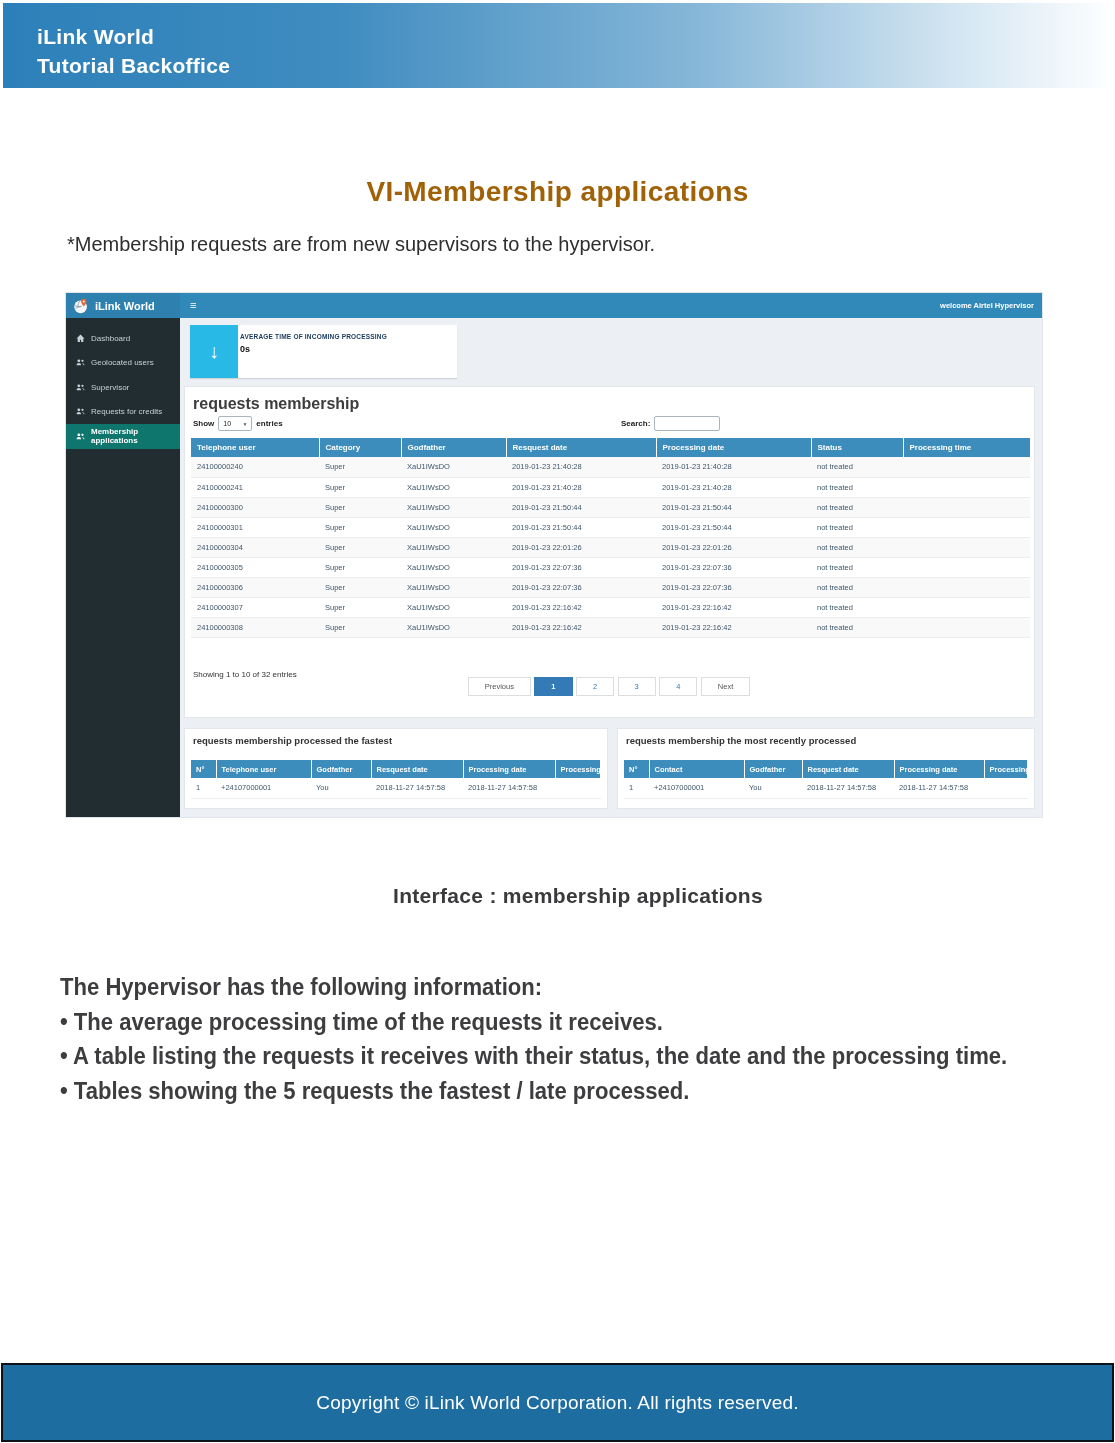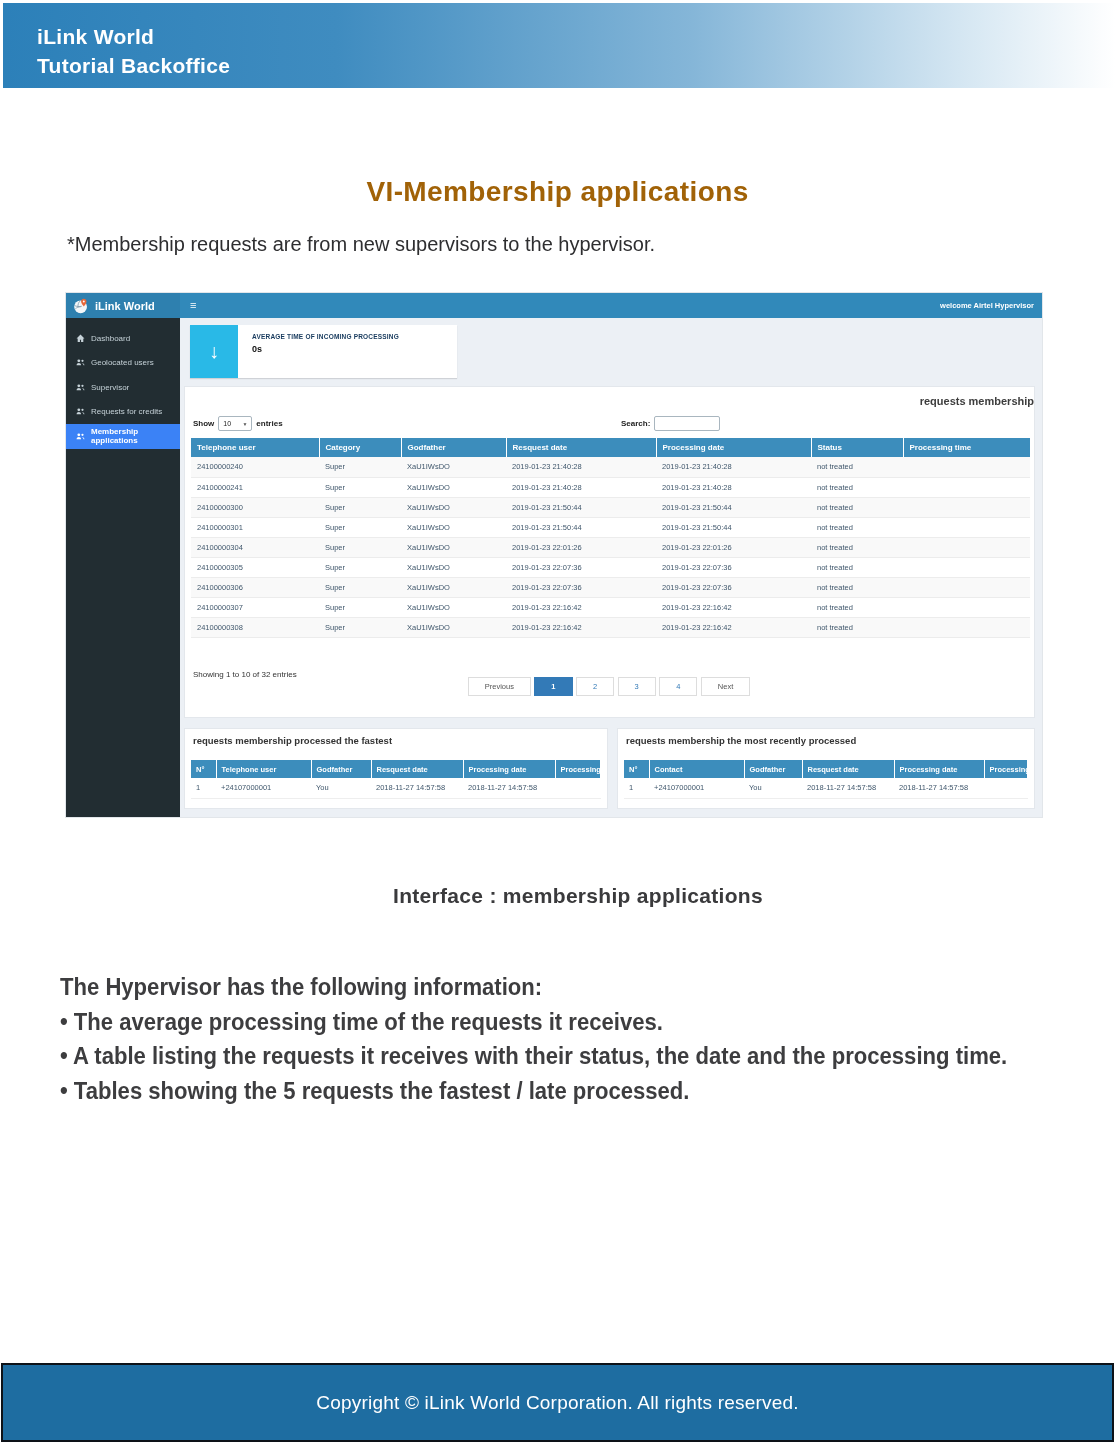--- a/index.html
+++ b/index.html
@@ -21,33 +21,33 @@
   .nav { display:flex; height:25px; }
   .brand { width:114px; background:#2e80af; color:#fff; display:flex; align-items:center; gap:6px; padding-left:7px; font-size:11px; font-weight:bold; }
   .navrest { flex:1; background:#3189ba; position:relative; display:flex; align-items:center; }
   .burger { margin-left:10px; color:#fff; font-size:11px; line-height:1; cursor:pointer; }
   .welcome { position:absolute; right:8px; top:0; height:25px; display:flex; align-items:center; color:#fff; font-size:7.5px; font-weight:bold; }
 
   .bodyrow { display:flex; height:499px; }
   .sidebar { width:114px; background:#222d32; padding-top:8px; }
   .sideitem { height:24.5px; display:flex; align-items:center; gap:6px; padding-left:10px; color:#c6d2d8; font-size:8px; cursor:pointer; }
   .sideitem .icn { display:flex; width:9px; }
-  .sideitem.active { background:#3b82f6; color:#ffffff; font-weight:bold; }
+  .sideitem.active { background:#0f766e; color:#ffffff; font-weight:bold; }
 
   .content { flex:1; background:#ecf0f5; position:relative; }
 
   .statcard { position:absolute; left:10px; top:7px; width:267px; height:53px; background:#fff; display:flex; box-shadow:0 1px 1px rgba(0,0,0,.12); }
   .staticon { width:48px; background:#29b9e7; color:#fff; display:flex; align-items:center; justify-content:center; font-size:20px; font-weight:bold; }
-  .stattext { padding:8px 14px; }
+  .stattext { padding:8px 2px; }
   .statlabel { font-size:6.5px; font-weight:bold; color:#16395c; letter-spacing:.2px; }
   .statvalue { font-size:9px; font-weight:bold; color:#111; margin-top:4px; }
 
   .panel { background:#fff; border:1px solid #e3e7ec; position:absolute; }
   .main-panel { left:4px; top:68px; width:851px; height:332px; }
-  .panel-title { padding:8px 0 0 8px; font-size:11px; font-weight:600; color:#3d3d3d;text-align:right; }
+  .panel-title { padding:8px 0 0 8px; font-size:16px; font-weight:600; color:#3d3d3d; }
   .sp-title { padding:6px 0 0 8px; font-size:9.5px; font-weight:bold; color:#333; }
 
   .controls { position:absolute; top:29px; left:8px; right:8px; height:18px; font-size:8px; font-weight:bold; color:#222; }
   .lengthctl { display:flex; align-items:center; gap:4px; }
   .selectbox { width:34px; height:15px; border:1px solid #a9b6bf; border-radius:2px; background:#fff; display:flex; align-items:center; justify-content:space-between; padding:0 4px; font-size:7px; font-weight:normal; color:#222; cursor:pointer; }
   .selectbox .caret { font-size:5px; color:#555; }
   .searchctl { position:absolute; left:428px; top:0; display:flex; align-items:center; gap:4px; }
   .searchctl input { width:66px; height:15px; border:1px solid #a9b6bf; border-radius:2px; outline:none; font-size:8px; padding:0 3px; }
 
   table.grid { border-collapse:collapse; table-layout:fixed; width:839px; position:absolute; top:51px; left:6px; }

